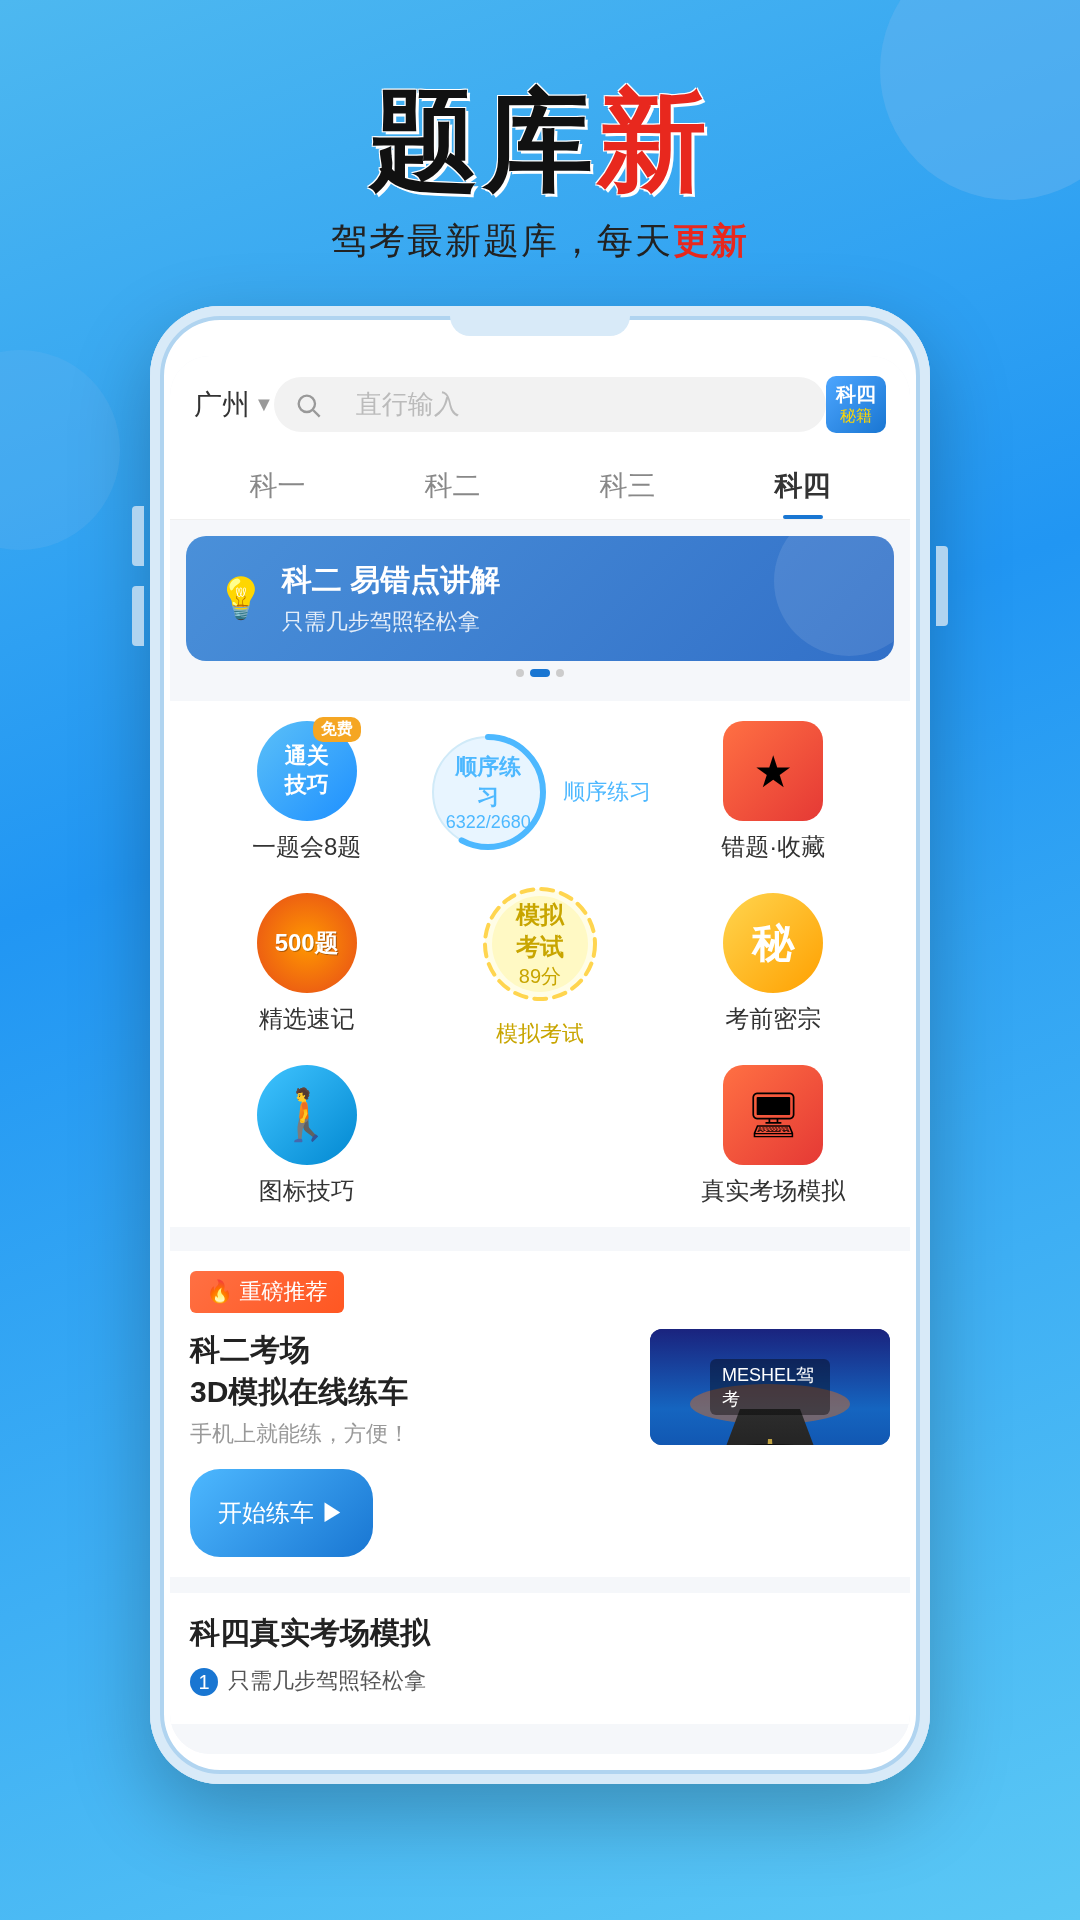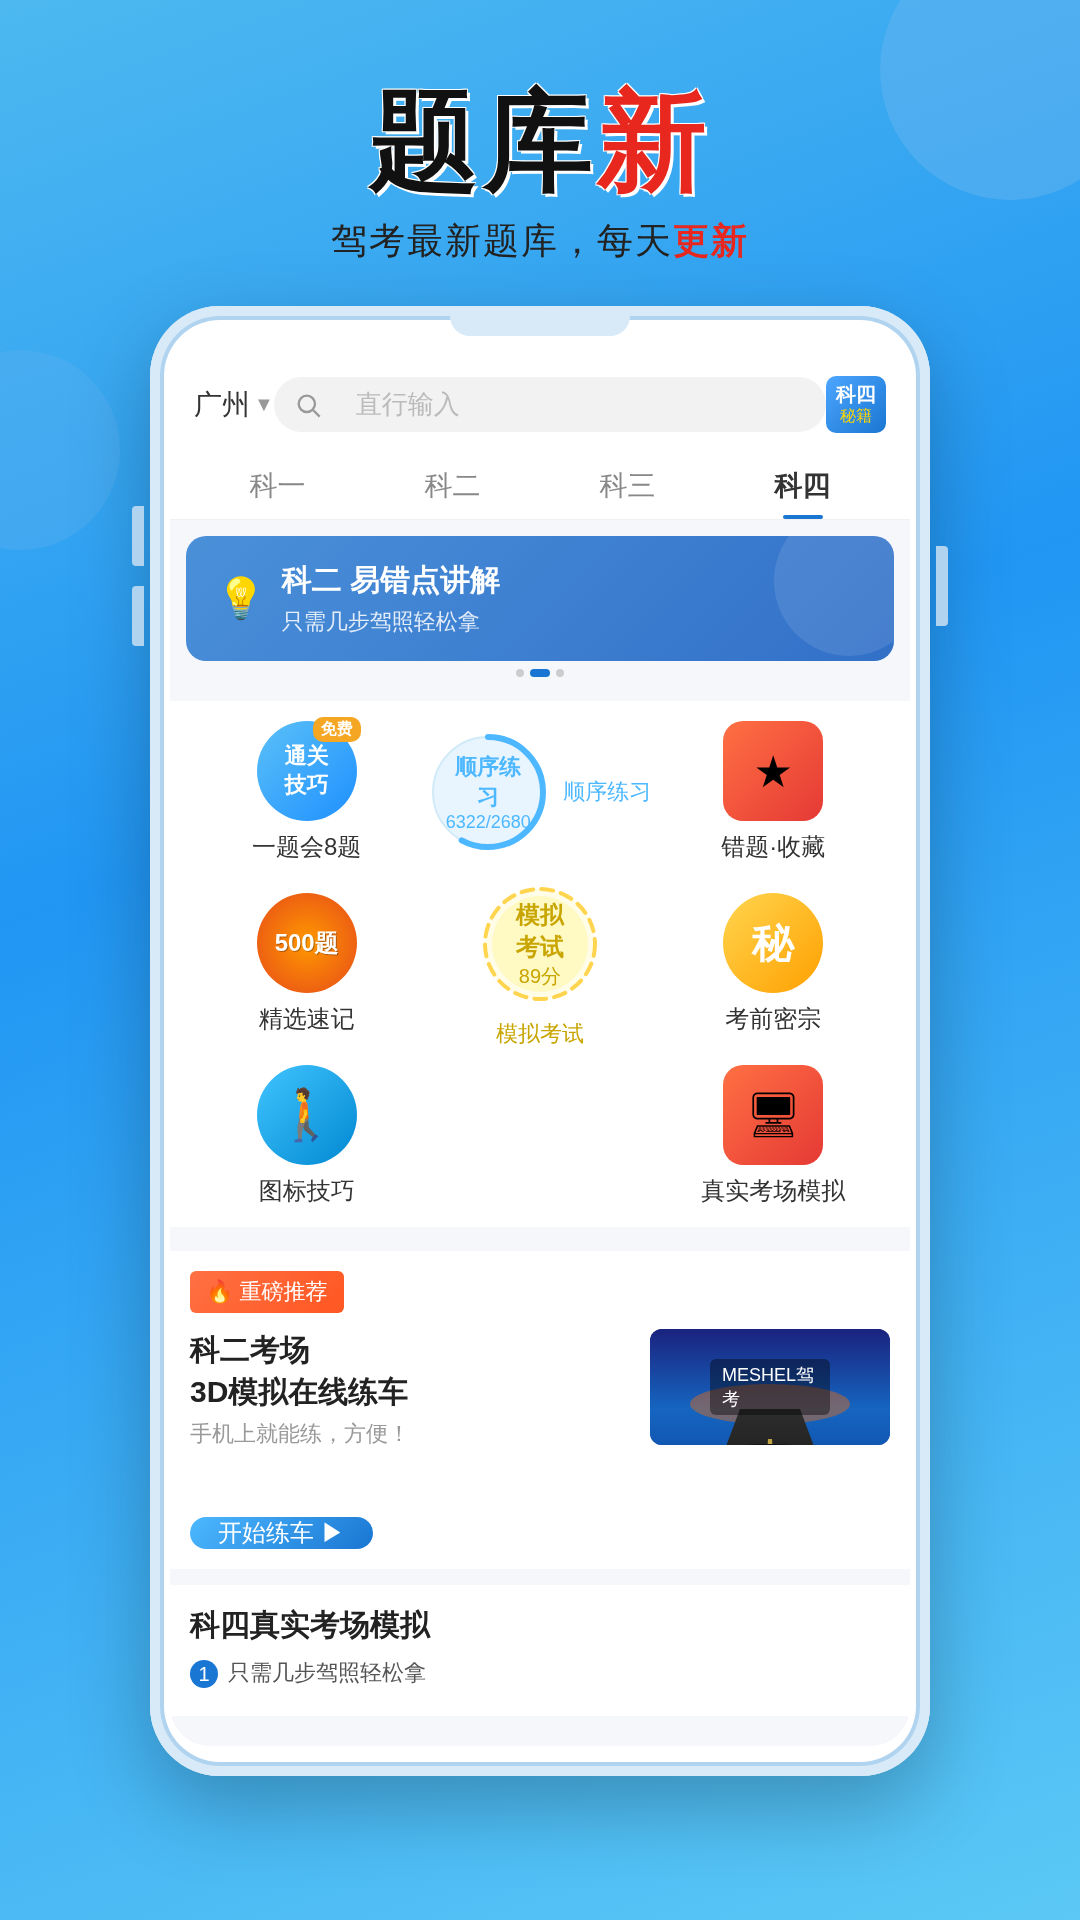--- a/index.html
+++ b/index.html
@@ -474,27 +474,26 @@
     }
     .rec-card-subtitle {
       font-size: 22px;
       color: #999;
       margin-bottom: 20px;
     }
     .rec-start-btn {
       background: linear-gradient(135deg, #4db8ff, #1976d2);
       color: #fff;
       font-size: 24px;
-      padding: 0 28px;
+      padding: 28px 28px;
       border-radius: 30px;
       display: inline-flex;
       align-items: flex-start;
       gap: 8px;
       cursor: pointer;
-      margin-top: 48px;
     }
     .rec-card-image {
       width: 240px;
       height: 116px;
       border-radius: 12px;
       background: linear-gradient(180deg, #1a237e 0%, #283593 30%, #1565c0 60%, #0d47a1 100%);
       overflow: hidden;
       position: relative;
       flex-shrink: 0;
     }

